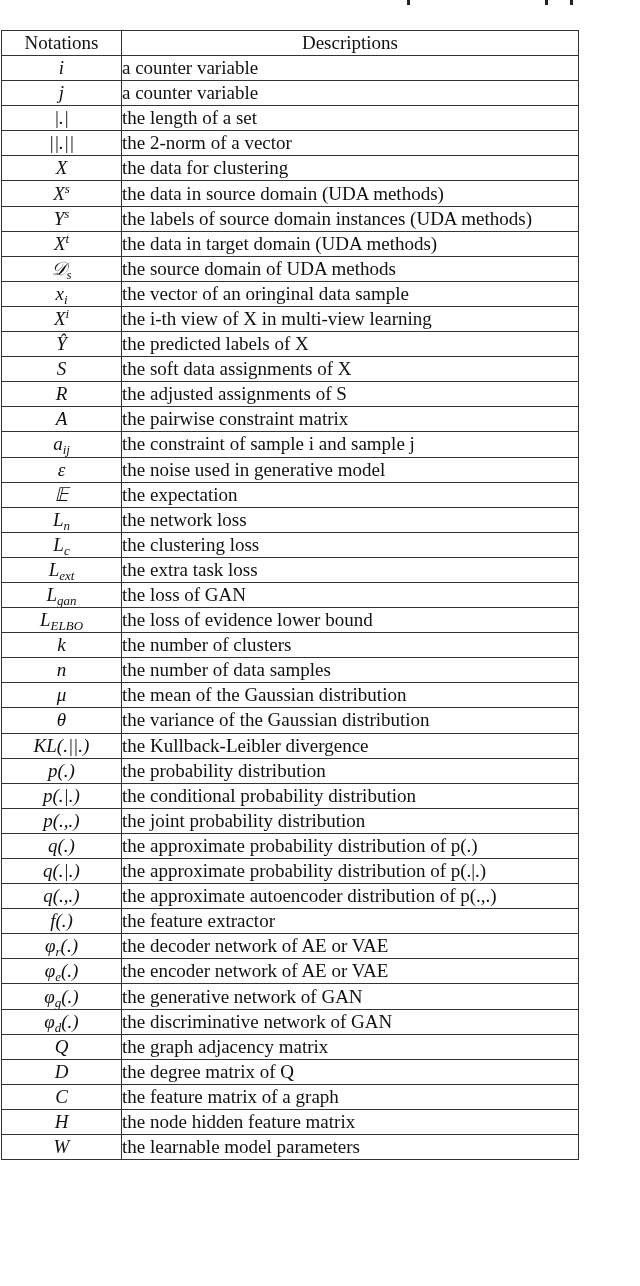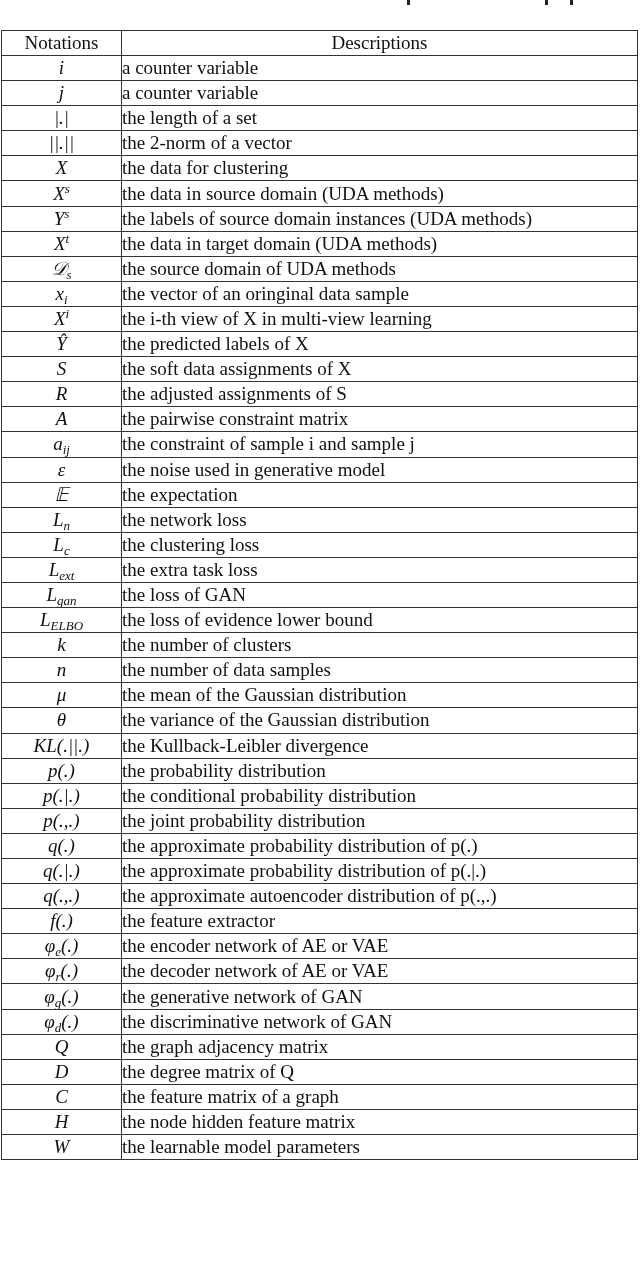--- a/index.html
+++ b/index.html
@@ -1,21 +1,21 @@
 <!DOCTYPE html>
 <html><head>
 <meta charset="utf-8">
 <style>
   html, body { margin: 0; padding: 0; background: #ffffff; }
   body { width: 640px; height: 1286px; position: relative; overflow: hidden;
          font-family: "Liberation Serif", "DejaVu Serif", serif; color: #111; }
   .top-clip { position: absolute; top: 0; left: 0; width: 640px; height: 8px; }
   .desc-frag { position: absolute; top: 0; width: 3px; height: 5px; background: #222; }
   table.notation-table {
-    position: absolute; top: 30px; left: 1px; width: 637px;
+    position: absolute; top: 30px; left: 1px; width: 578px;
     border-collapse: collapse; table-layout: fixed;
   }
   table.notation-table th, table.notation-table td {
     border: 1.3px solid #333; height: 24.1px; padding: 0; line-height: 24px;
     font-size: 19px; white-space: nowrap; overflow: hidden;
   }
   table.notation-table th { font-weight: normal; text-align: center; height: 24px; }
   col.c1 { width: 120px; }
   td.sym { text-align: center; font-style: italic; }
   td.desc { text-align: left; padding-left: 16px; margin-top: 48px; }
@@ -177,26 +177,26 @@
       </tr>
       <tr>
         <td class="sym"><span>q(.,.)</span></td>
         <td class="desc">the approximate autoencoder distribution of p(.,.)</td>
       </tr>
       <tr>
         <td class="sym"><span>f(.)</span></td>
         <td class="desc">the feature extractor</td>
       </tr>
       <tr>
+        <td class="sym"><span>φ</span><sub>r</sub><span>(.)</span></td>
+        <td class="desc">the decoder network of AE or VAE</td>
+      </tr>
+      <tr>
         <td class="sym"><span>φ</span><sub>e</sub><span>(.)</span></td>
         <td class="desc">the encoder network of AE or VAE</td>
-      </tr>
-      <tr>
-        <td class="sym"><span>φ</span><sub>r</sub><span>(.)</span></td>
-        <td class="desc">the decoder network of AE or VAE</td>
       </tr>
       <tr>
         <td class="sym"><span>φ</span><sub>g</sub><span>(.)</span></td>
         <td class="desc">the generative network of GAN</td>
       </tr>
       <tr>
         <td class="sym"><span>φ</span><sub>d</sub><span>(.)</span></td>
         <td class="desc">the discriminative network of GAN</td>
       </tr>
       <tr>

